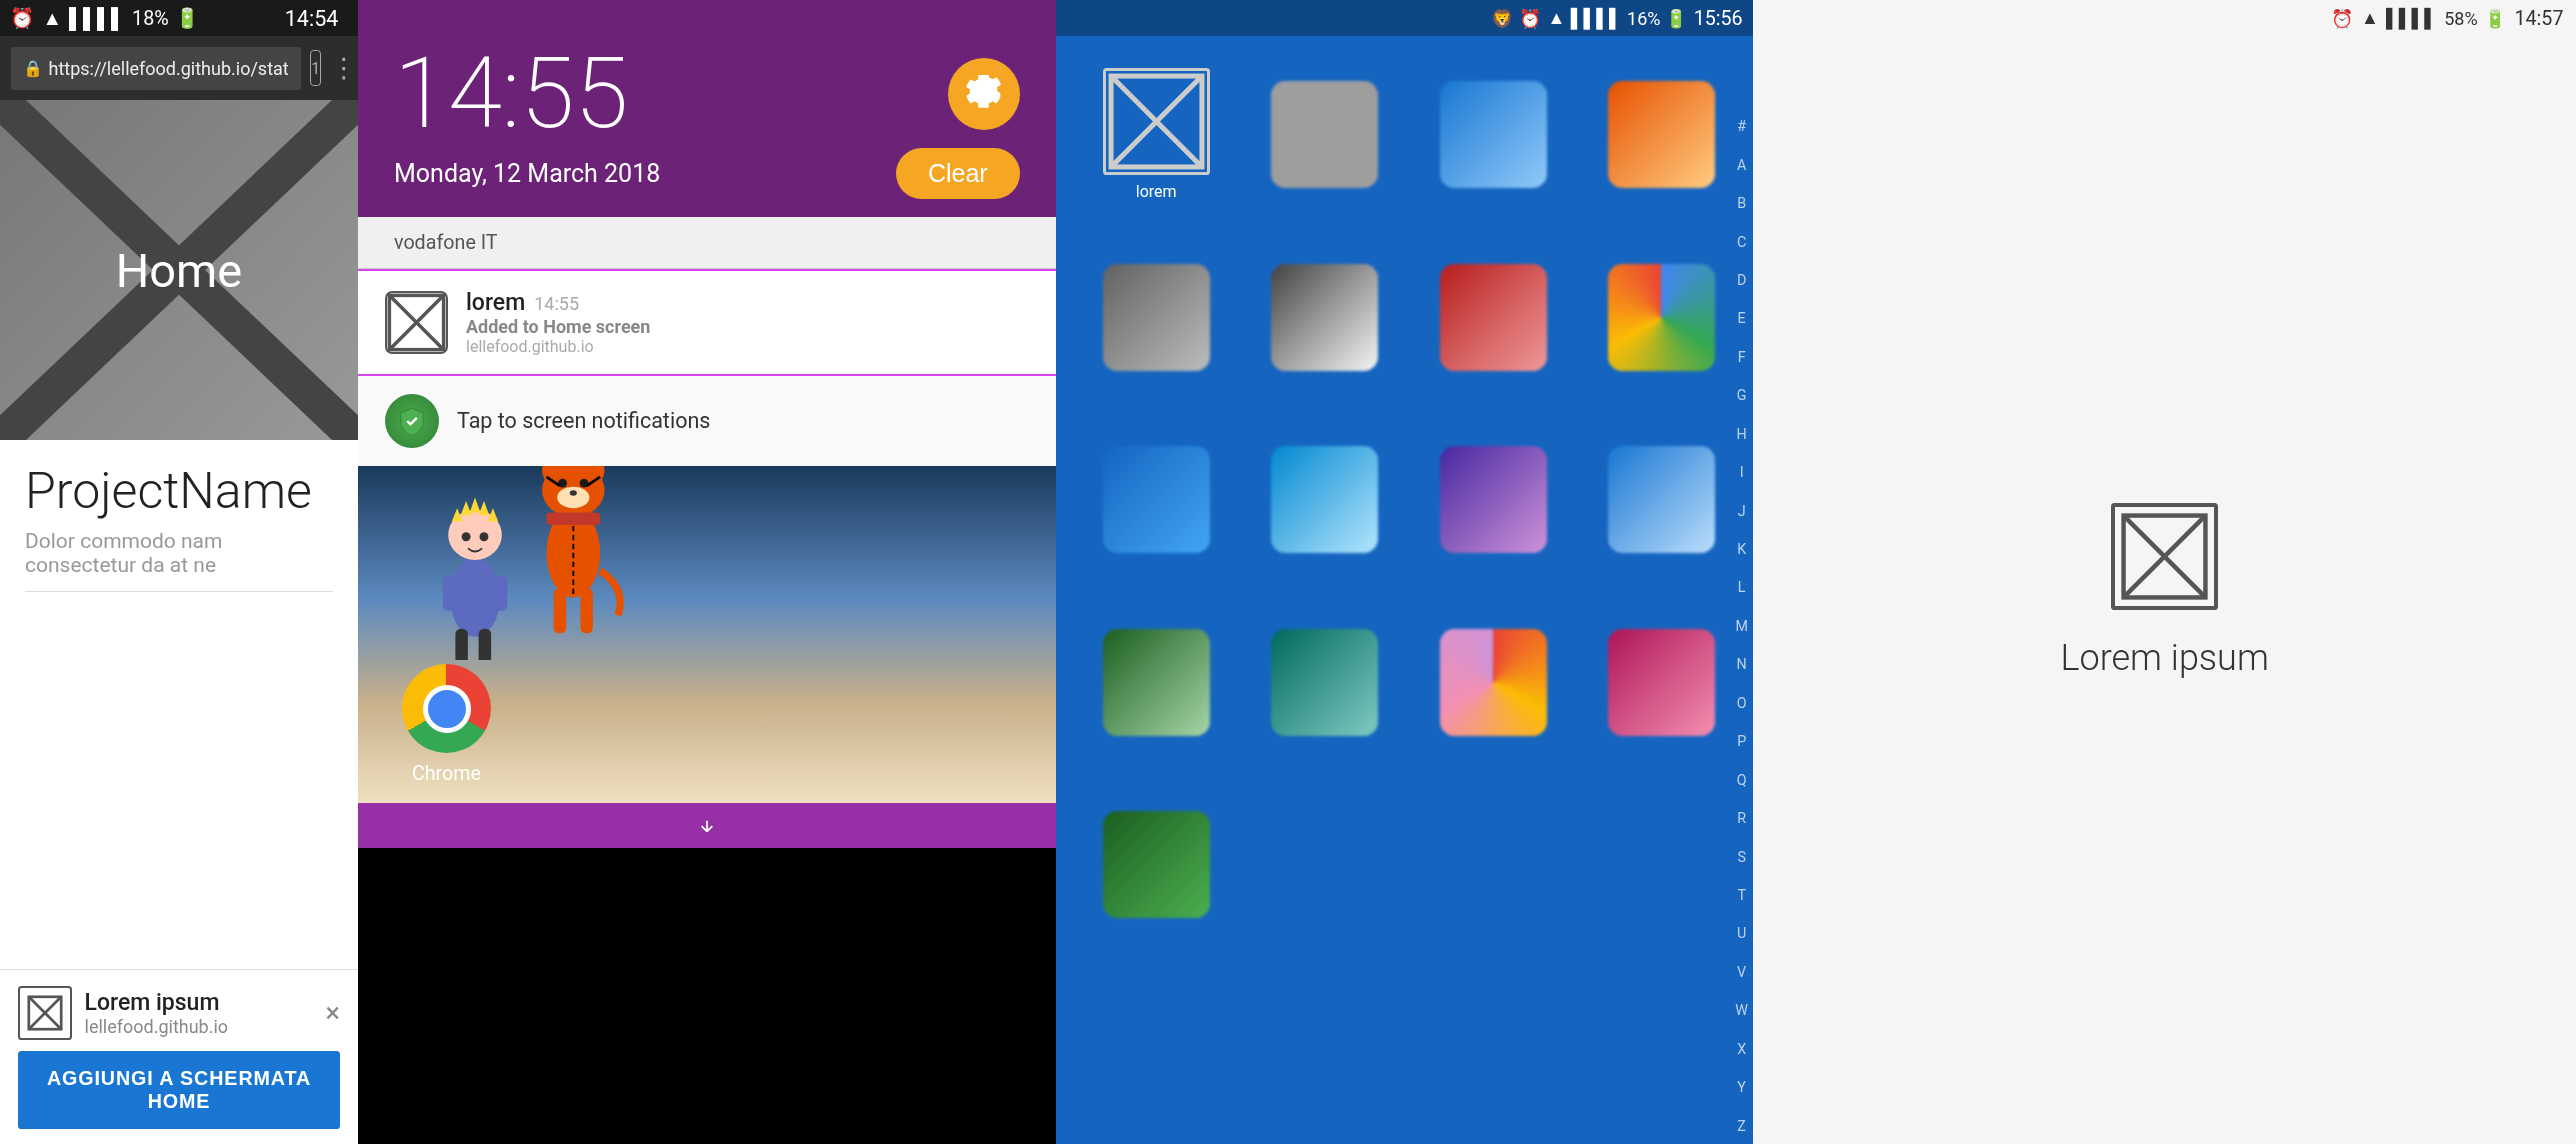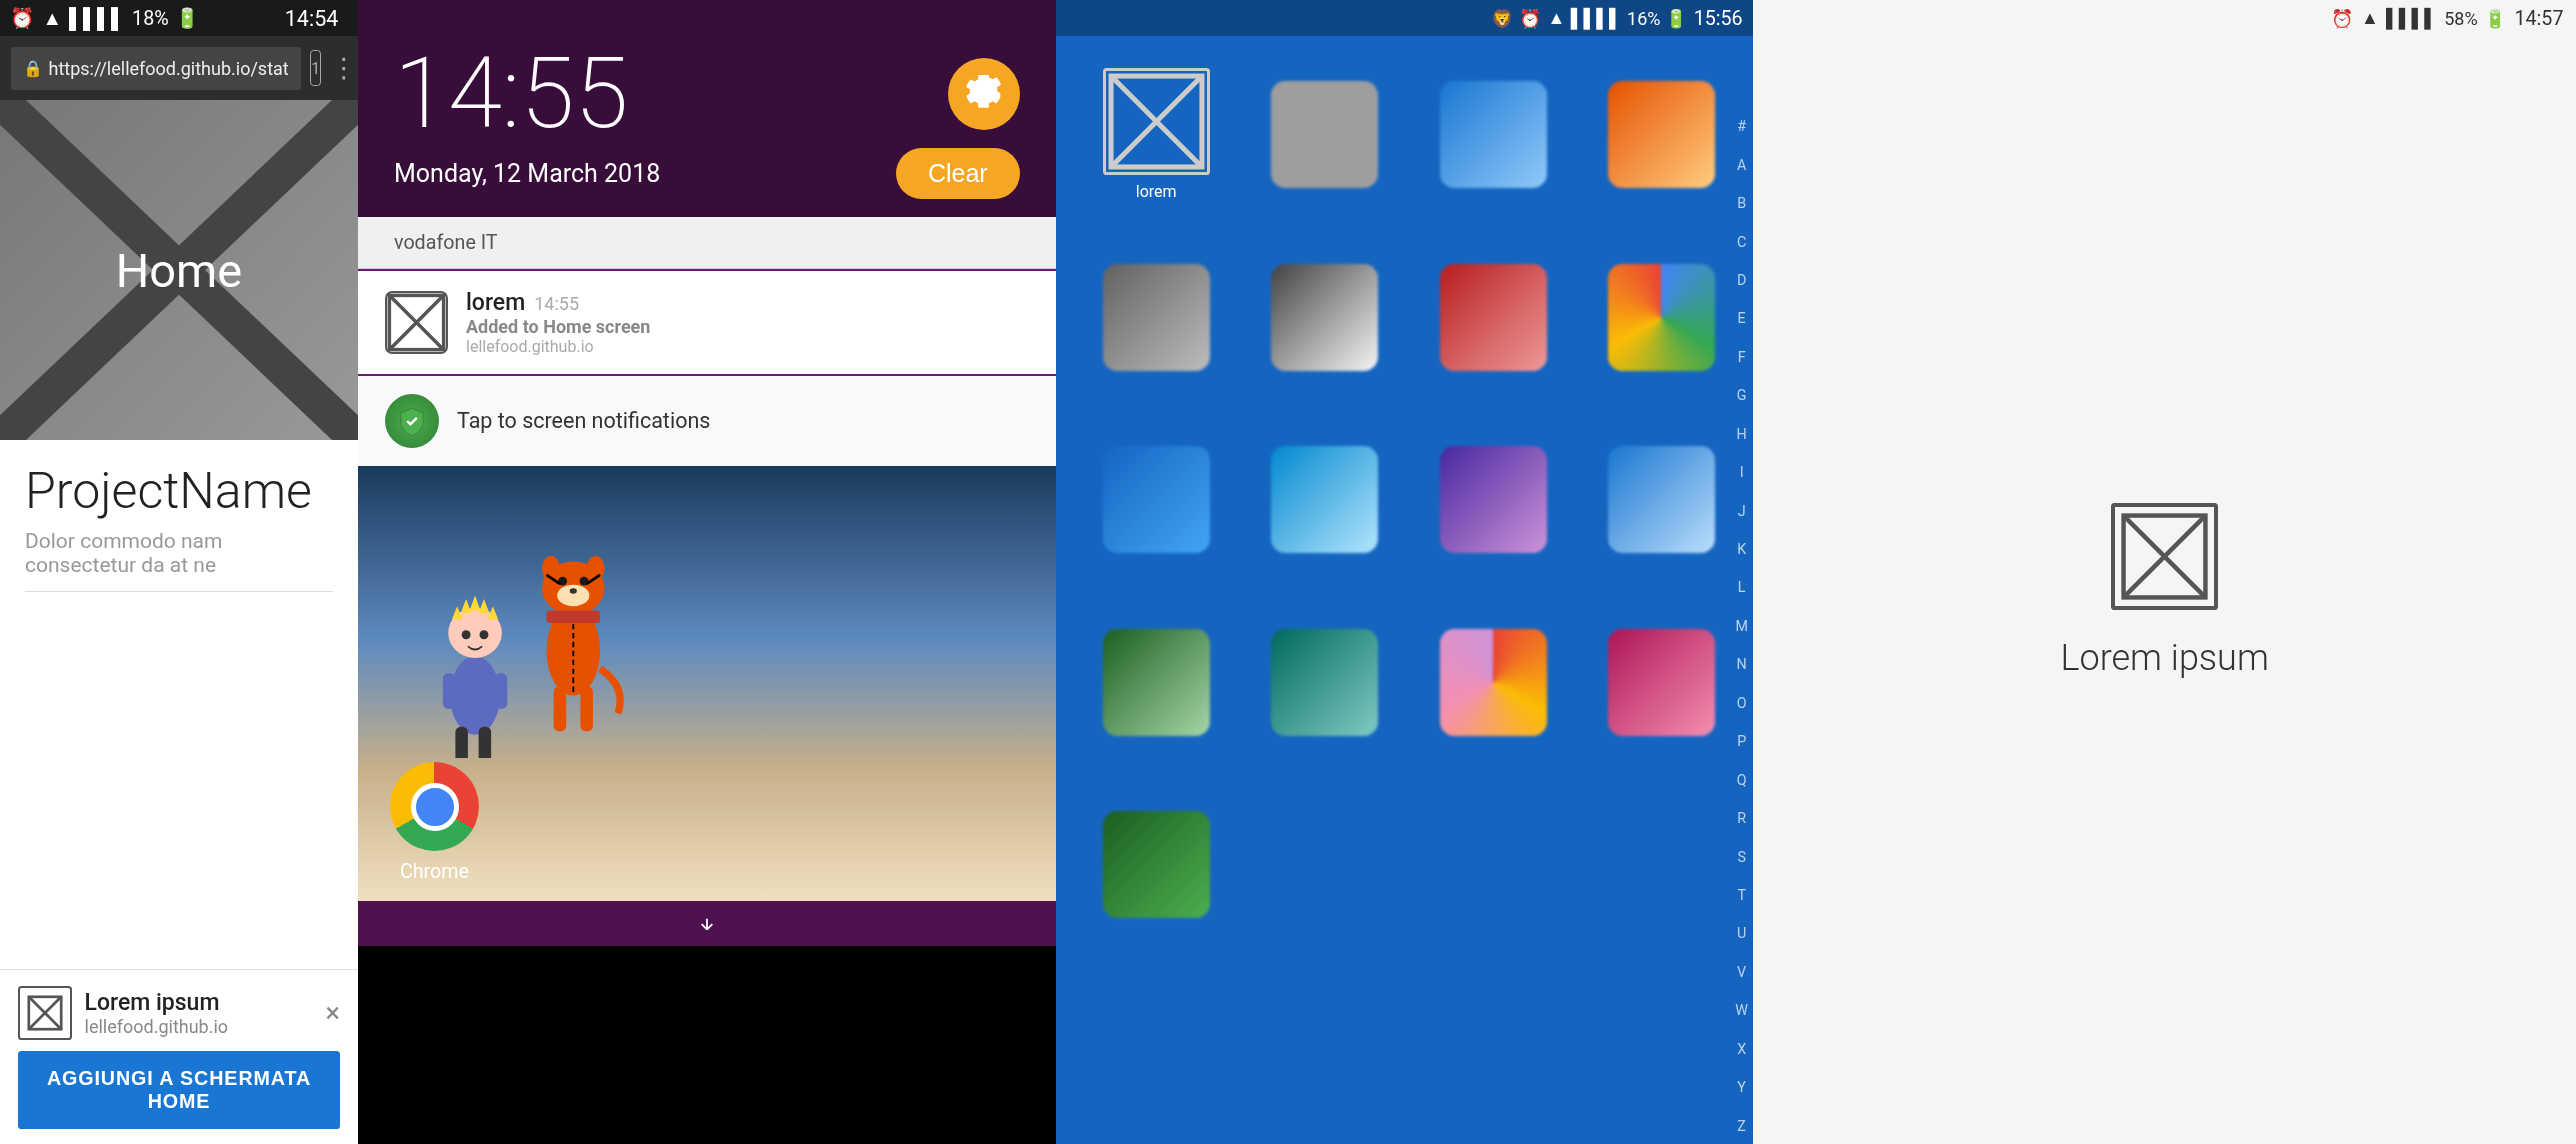--- a/index.html
+++ b/index.html
@@ -147,22 +147,22 @@
       border: none;
       border-radius: 3.6px;
       padding: 16px 0;
       text-align: center;
       cursor: pointer;
     }
 
     
     .panel-notif {
       width: 698px;
-      height: 946px;
-      background: #701a75;
+      height: 848px;
+      background: #d946ef;
       display: flex;
       flex-direction: column;
       position: relative;
     }
     .notif-header {
       background: rgba(0,0,0,0.5);
       padding: 45px 36px 18px;
       display: flex;
       flex-direction: column;
     }
@@ -245,21 +245,21 @@
     }
     .tap-manage-text { font-size: 21.5px; color: #333; }
     .wallpaper-area {
       flex: 1;
       background: linear-gradient(180deg, #1a3a5c 0%, #5d8abf 40%, #c8b08a 70%, #f0e0c0 100%);
       position: relative;
       overflow: hidden;
       display: flex;
       align-items: flex-end;
       justify-content: flex-start;
-      padding: 18px 32px;
+      padding: 18px 44px;
       text-align: center;
     }
     .chrome-icon-wrapper {
       display: flex;
       flex-direction: column;
       align-items: center;
       gap: 9px;
     }
     .chrome-icon {
       width: 89px; height: 89px;

